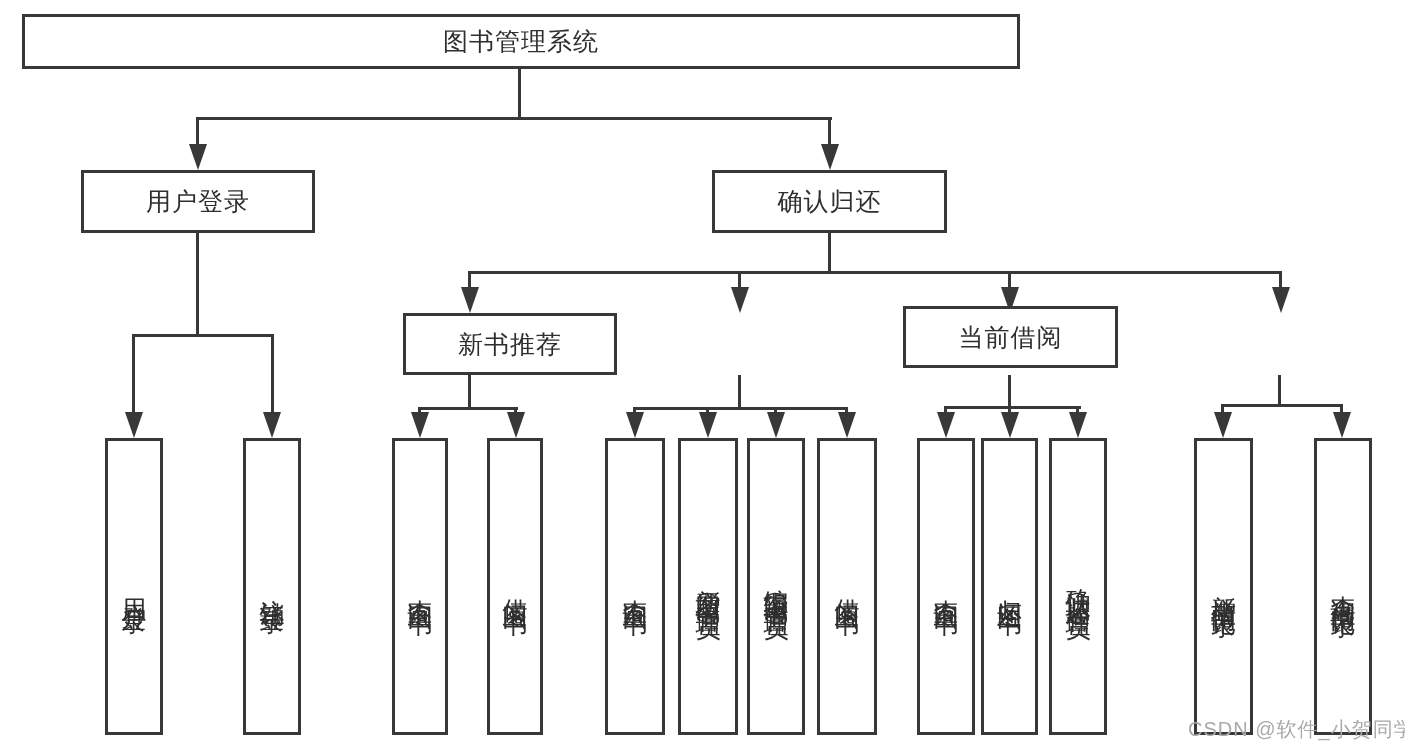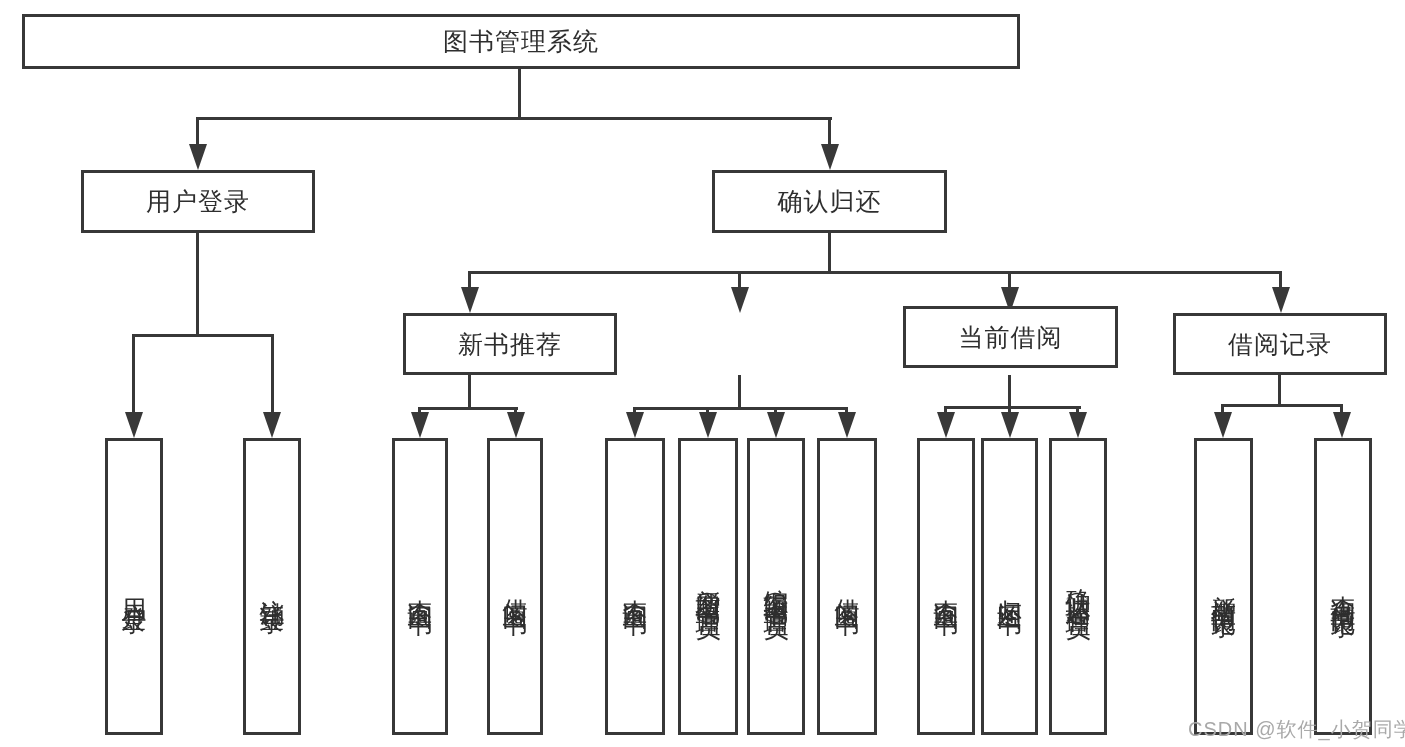--- a/index.html
+++ b/index.html
@@ -60,21 +60,20 @@
   <div class="arrow" style="left:461px;  top:287px;"></div>
   <div class="line vline" style="left:738px;  top:271px; height:18px;"></div>
   <div class="arrow" style="left:731px;  top:287px;"></div>
   <div class="line vline" style="left:1008px; top:271px; height:18px;"></div>
   <div class="arrow" style="left:1001px; top:287px;"></div>
   <div class="line vline" style="left:1279px; top:271px; height:18px;"></div>
   <div class="arrow" style="left:1272px; top:287px;"></div>
 
   <div class="node h-label" style="left:363px; top:313px; width:214px; height:62px;margin-left:40px;">新书推荐</div>
   <div class="node h-label" style="left:903px; top:306px; width:215px; height:62px;">当前借阅</div>
-  <div class="node h-label" style="left:1173px; top:313px; width:214px; height:62px;">借阅记录</div>
 
   <div class="line vline" style="left:468px; top:375px; height:34px;"></div>
   <div class="line hline" style="left:418px; top:407px; width:100px;"></div>
   <div class="line vline" style="left:418px; top:407px; height:8px;"></div>
   <div class="arrow" style="left:411px; top:412px;"></div>
   <div class="line vline" style="left:514px; top:407px; height:8px;"></div>
   <div class="arrow" style="left:507px; top:412px;"></div>
 
   <div class="line vline" style="left:738px; top:375px; height:34px;"></div>
   <div class="line hline" style="left:633px; top:407px; width:215px;"></div>

